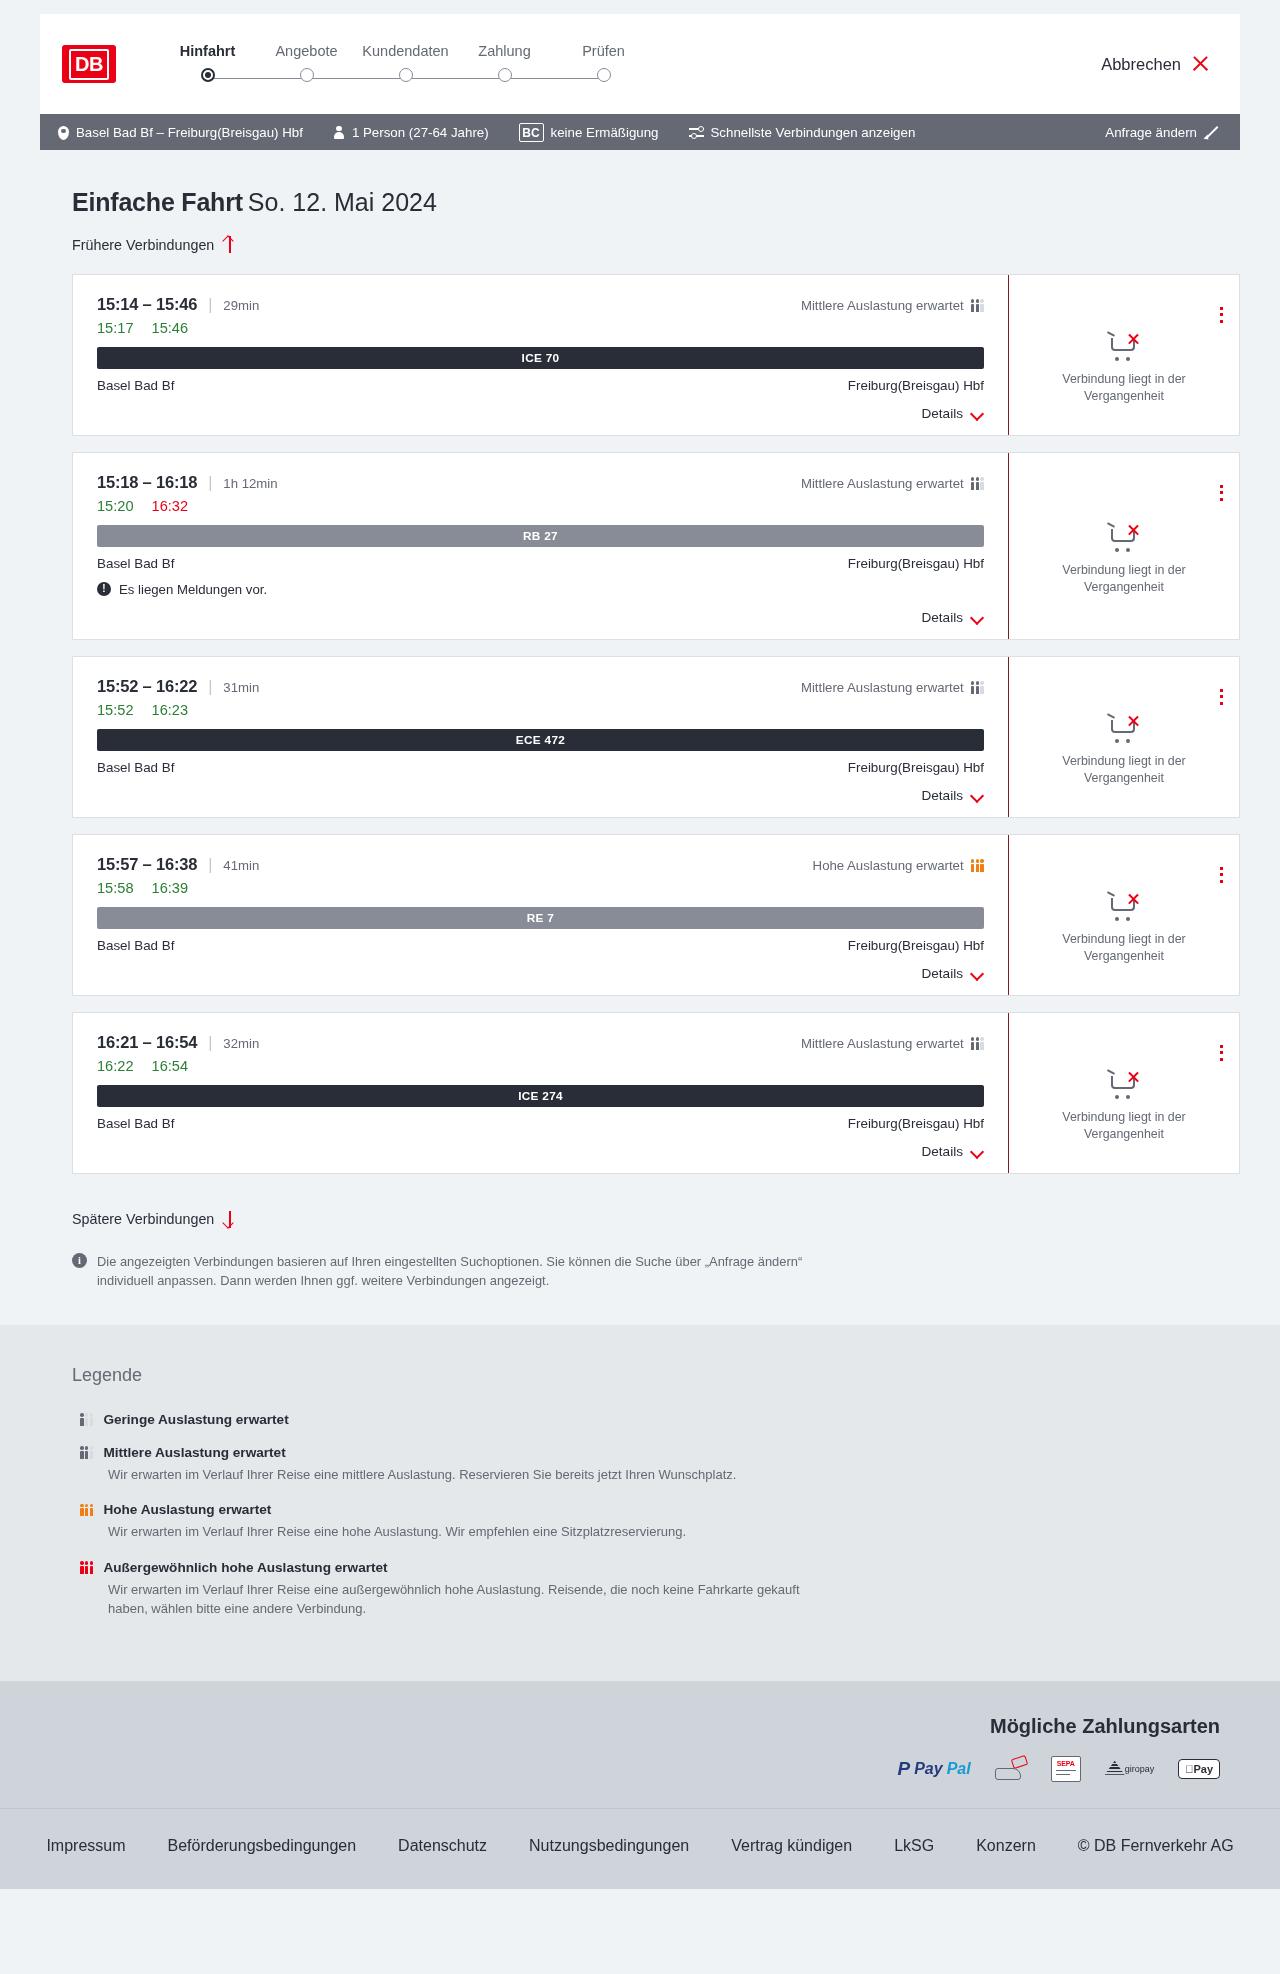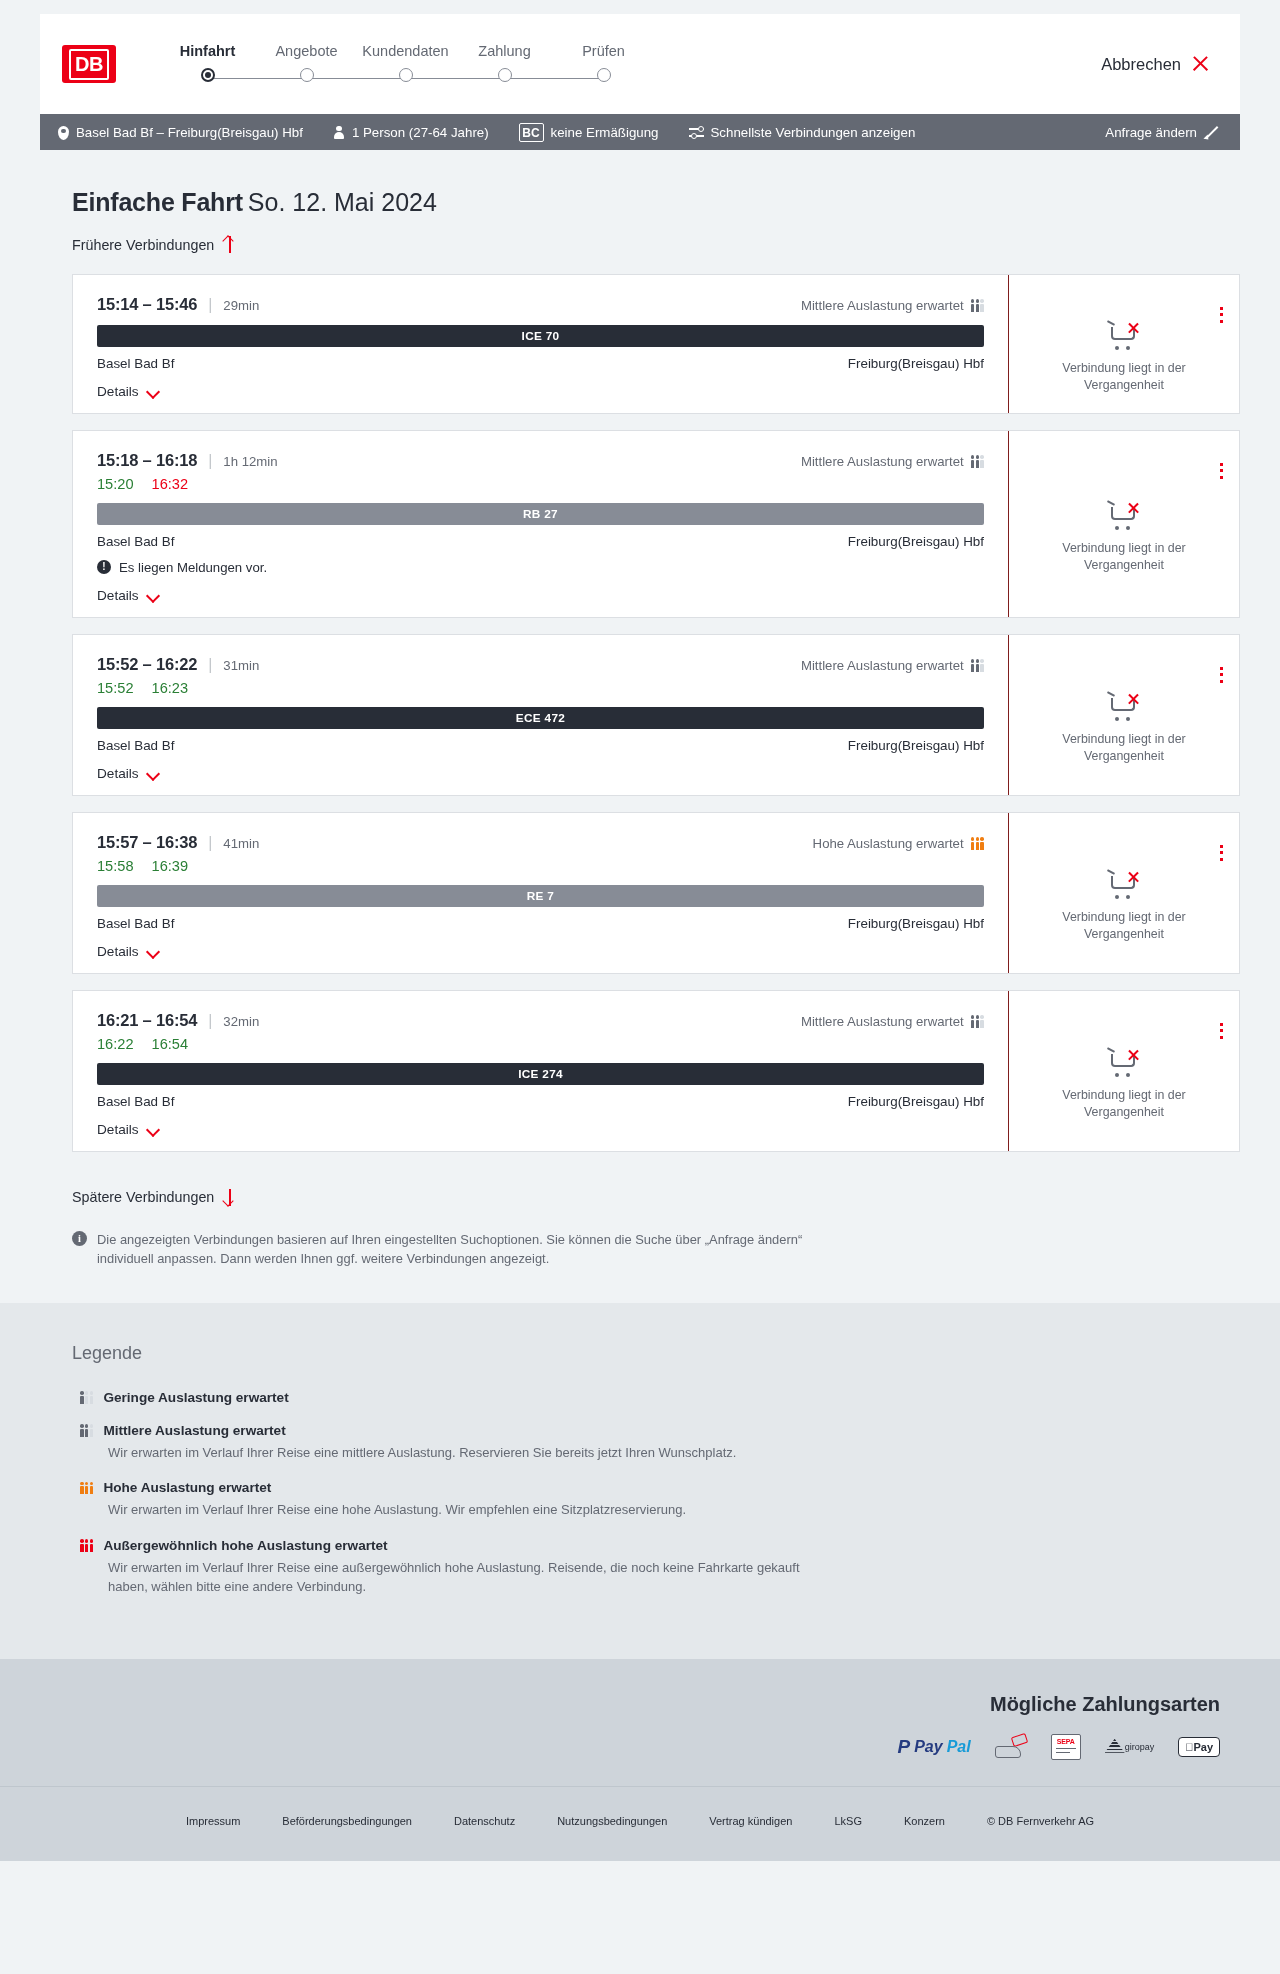--- a/index.html
+++ b/index.html
@@ -336,21 +336,21 @@
   .alert-icon {
     width: 14px; height: 14px; border-radius: 50%;
     background: #282d37; color: #fff;
     font-size: 10px; font-weight: bold;
     display: flex; align-items: center; justify-content: center;
     line-height: 1;
   }
   .details-row {
     margin-top: auto;
     padding-top: 13px;
-    display: flex; justify-content: flex-start;
+    display: flex; justify-content: flex-end;
   }
   .details-btn {
     display: inline-flex; align-items: center; gap: 8px;
     font-size: 13.6px; color: #282d37; cursor: pointer;
   }
   .chev-down {
     width: 13px; height: 8px; position: relative; display:inline-block;
   }
   .chev-down::after {
     content: ""; position: absolute; left: 1px; top: 0;
@@ -515,21 +515,21 @@
   
   .footer {
     background: #ced4da;
     padding: 12px 0 34px 0;
     border-top: 1px solid #bfc6cd;
   }
   .footer-links {
     display: flex;
     justify-content: center;
     gap: 42px;
-    font-size: 11px;
+    font-size: 16px;
     color: #282d37;
     padding-top: 16px;
   }
   .footer-links span { white-space: nowrap; cursor: pointer; }
   .footer-links span.copy { cursor: default; }
 </style>
 </head>
 <body>
 
 <div class="page">
@@ -621,20 +621,24 @@
           <span class="dur-sep">|</span>
           <span class="duration">29min</span>
           <span class="occ">
             <span>Mittlere Auslastung erwartet</span>
             <span class="occ-icon occ-mid">
                 <span></span>
                 <span></span>
                 <span></span>
               </span>
           </span>
+        </div>
+        <div class="times-actual">
+          <span class="t-ontime">15:17</span>
+          <span class="t-ontime">15:46</span>
         </div>
         <div class="train-bar fern">ICE 70</div>
         <div class="stations">
           <span>Basel Bad Bf</span>
           <span>Freiburg(Breisgau) Hbf</span>
         </div>
         <div class="details-row">
           <span class="details-btn">
             <span>Details</span>
             <span class="chev-down"></span>

